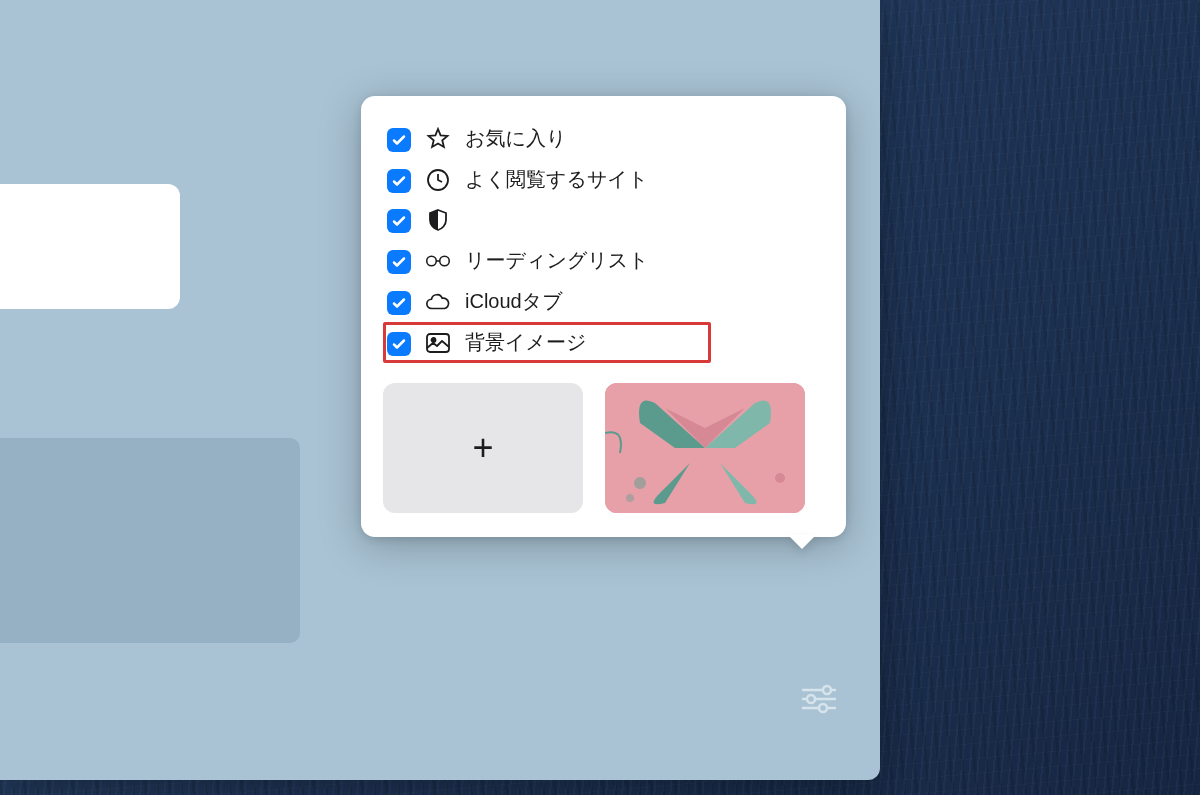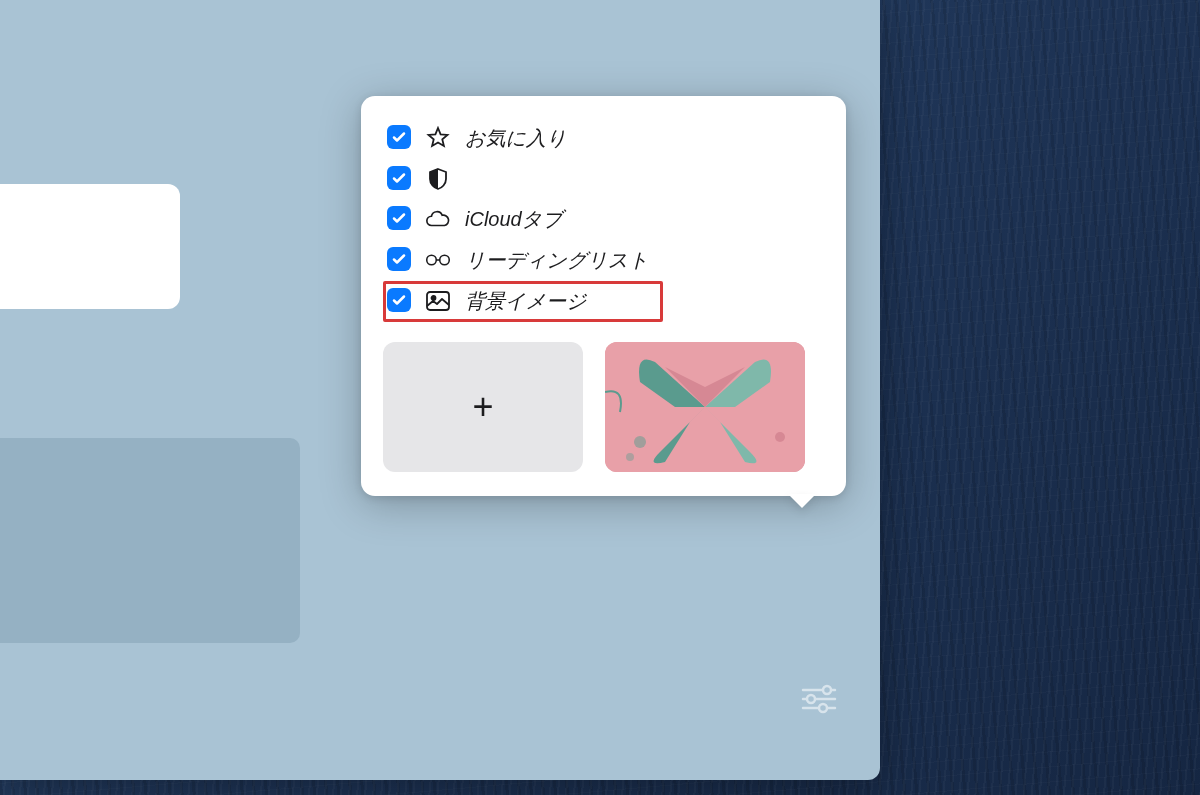--- a/index.html
+++ b/index.html
@@ -100,33 +100,32 @@
       width: 0;
       height: 0;
       border-left: 14px solid transparent;
       border-right: 14px solid transparent;
       border-top: 14px solid #ffffff;
       filter: drop-shadow(0 4px 4px rgba(0,0,0,0.1));
     }
 
     .option-row {
       display: flex;
-      align-items: flex-start;
+      align-items: flex-end;
       gap: 14px;
       padding: 7px 4px;
       cursor: pointer;
-      font-style: italic;
     }
 
     .option-row.highlighted {
       border: 3px solid #d83a3a;
       border-radius: 2px;
       padding: 4px 1px;
       margin-left: 0px;
-      width: 280px;
+      width: 328px;
     }
 
     .checkbox {
       width: 24px;
       height: 24px;
       background: #0a7aff;
       border-radius: 6px;
       display: flex;
       align-items: center;
       justify-content: center;
@@ -228,64 +227,78 @@
         </svg>
     </div>
     <div class="option-icon">
       <svg width="24" height="24" viewBox="0 0 24 24" fill="none" stroke="currentColor" stroke-width="1.8">
           <path d="M12 2l2.6 6.3 6.9.6-5.2 4.5 1.6 6.6L12 16.5 6.1 20l1.6-6.6L2.5 8.9l6.9-.6z"></path>
         </svg>
     </div>
     <span class="option-label">お気に入り</span>
   </div>
 
+  <div class="option-row">
+    <div class="checkbox">
+      <svg viewBox="0 0 16 16">
+          <path d="M3 8.5l3 3 7-7" stroke="#fff" stroke-width="2.5" fill="none" stroke-linecap="round" stroke-linejoin="round"></path>
+        </svg>
+    </div>
+    <div class="option-icon">
+      <svg width="24" height="24" viewBox="0 0 24 24" fill="none" stroke="currentColor" stroke-width="1.8">
+          <circle cx="12" cy="12" r="10"></circle>
+          <path d="M12 6v6l4 2"></path>
+        </svg>
+    </div>
+    <span class="option-label">よく閲覧するサイト</span>
+  </div>
 
   <div class="option-row">
     <div class="checkbox">
       <svg viewBox="0 0 16 16">
           <path d="M3 8.5l3 3 7-7" stroke="#fff" stroke-width="2.5" fill="none" stroke-linecap="round" stroke-linejoin="round"></path>
         </svg>
     </div>
     <div class="option-icon">
       <svg width="22" height="24" viewBox="0 0 22 24">
           <path d="M11 2 L19 5 V12 C19 17 15 21 11 22 C7 21 3 17 3 12 V5 Z" fill="none" stroke="currentColor" stroke-width="1.8"></path>
           <path d="M11 2 L11 22 C7 21 3 17 3 12 V5 Z" fill="currentColor"></path>
         </svg>
     </div>
   </div>
 
-
-  <div class="option-row">
-    <div class="checkbox">
-      <svg viewBox="0 0 16 16">
-          <path d="M3 8.5l3 3 7-7" stroke="#fff" stroke-width="2.5" fill="none" stroke-linecap="round" stroke-linejoin="round"></path>
-        </svg>
-    </div>
-    <div class="option-icon">
-      <svg width="28" height="20" viewBox="0 0 28 20" fill="none" stroke="currentColor" stroke-width="1.8">
-          <path d="M21 17H7a5 5 0 0 1 0-10 6 6 0 0 1 11.5-1A4.5 4.5 0 0 1 21 17z"></path>
-        </svg>
-    </div>
-    <span class="option-label">iCloudタブ</span>
-  </div>
 
   <div class="option-row">
     <div class="checkbox">
       <svg viewBox="0 0 16 16">
           <path d="M3 8.5l3 3 7-7" stroke="#fff" stroke-width="2.5" fill="none" stroke-linecap="round" stroke-linejoin="round"></path>
         </svg>
     </div>
     <div class="option-icon">
       <svg width="30" height="16" viewBox="0 0 30 16" fill="none" stroke="currentColor" stroke-width="1.8">
           <circle cx="7.5" cy="8" r="5.5"></circle>
           <circle cx="22.5" cy="8" r="5.5"></circle>
           <path d="M13 8h4"></path>
         </svg>
     </div>
     <span class="option-label">リーディングリスト</span>
+  </div>
+
+  <div class="option-row">
+    <div class="checkbox">
+      <svg viewBox="0 0 16 16">
+          <path d="M3 8.5l3 3 7-7" stroke="#fff" stroke-width="2.5" fill="none" stroke-linecap="round" stroke-linejoin="round"></path>
+        </svg>
+    </div>
+    <div class="option-icon">
+      <svg width="28" height="20" viewBox="0 0 28 20" fill="none" stroke="currentColor" stroke-width="1.8">
+          <path d="M21 17H7a5 5 0 0 1 0-10 6 6 0 0 1 11.5-1A4.5 4.5 0 0 1 21 17z"></path>
+        </svg>
+    </div>
+    <span class="option-label">iCloudタブ</span>
   </div>
 
   <div class="option-row highlighted">
     <div class="checkbox">
       <svg viewBox="0 0 16 16">
           <path d="M3 8.5l3 3 7-7" stroke="#fff" stroke-width="2.5" fill="none" stroke-linecap="round" stroke-linejoin="round"></path>
         </svg>
     </div>
     <div class="option-icon">
       <svg width="26" height="22" viewBox="0 0 26 22" fill="none" stroke="currentColor" stroke-width="1.8">

